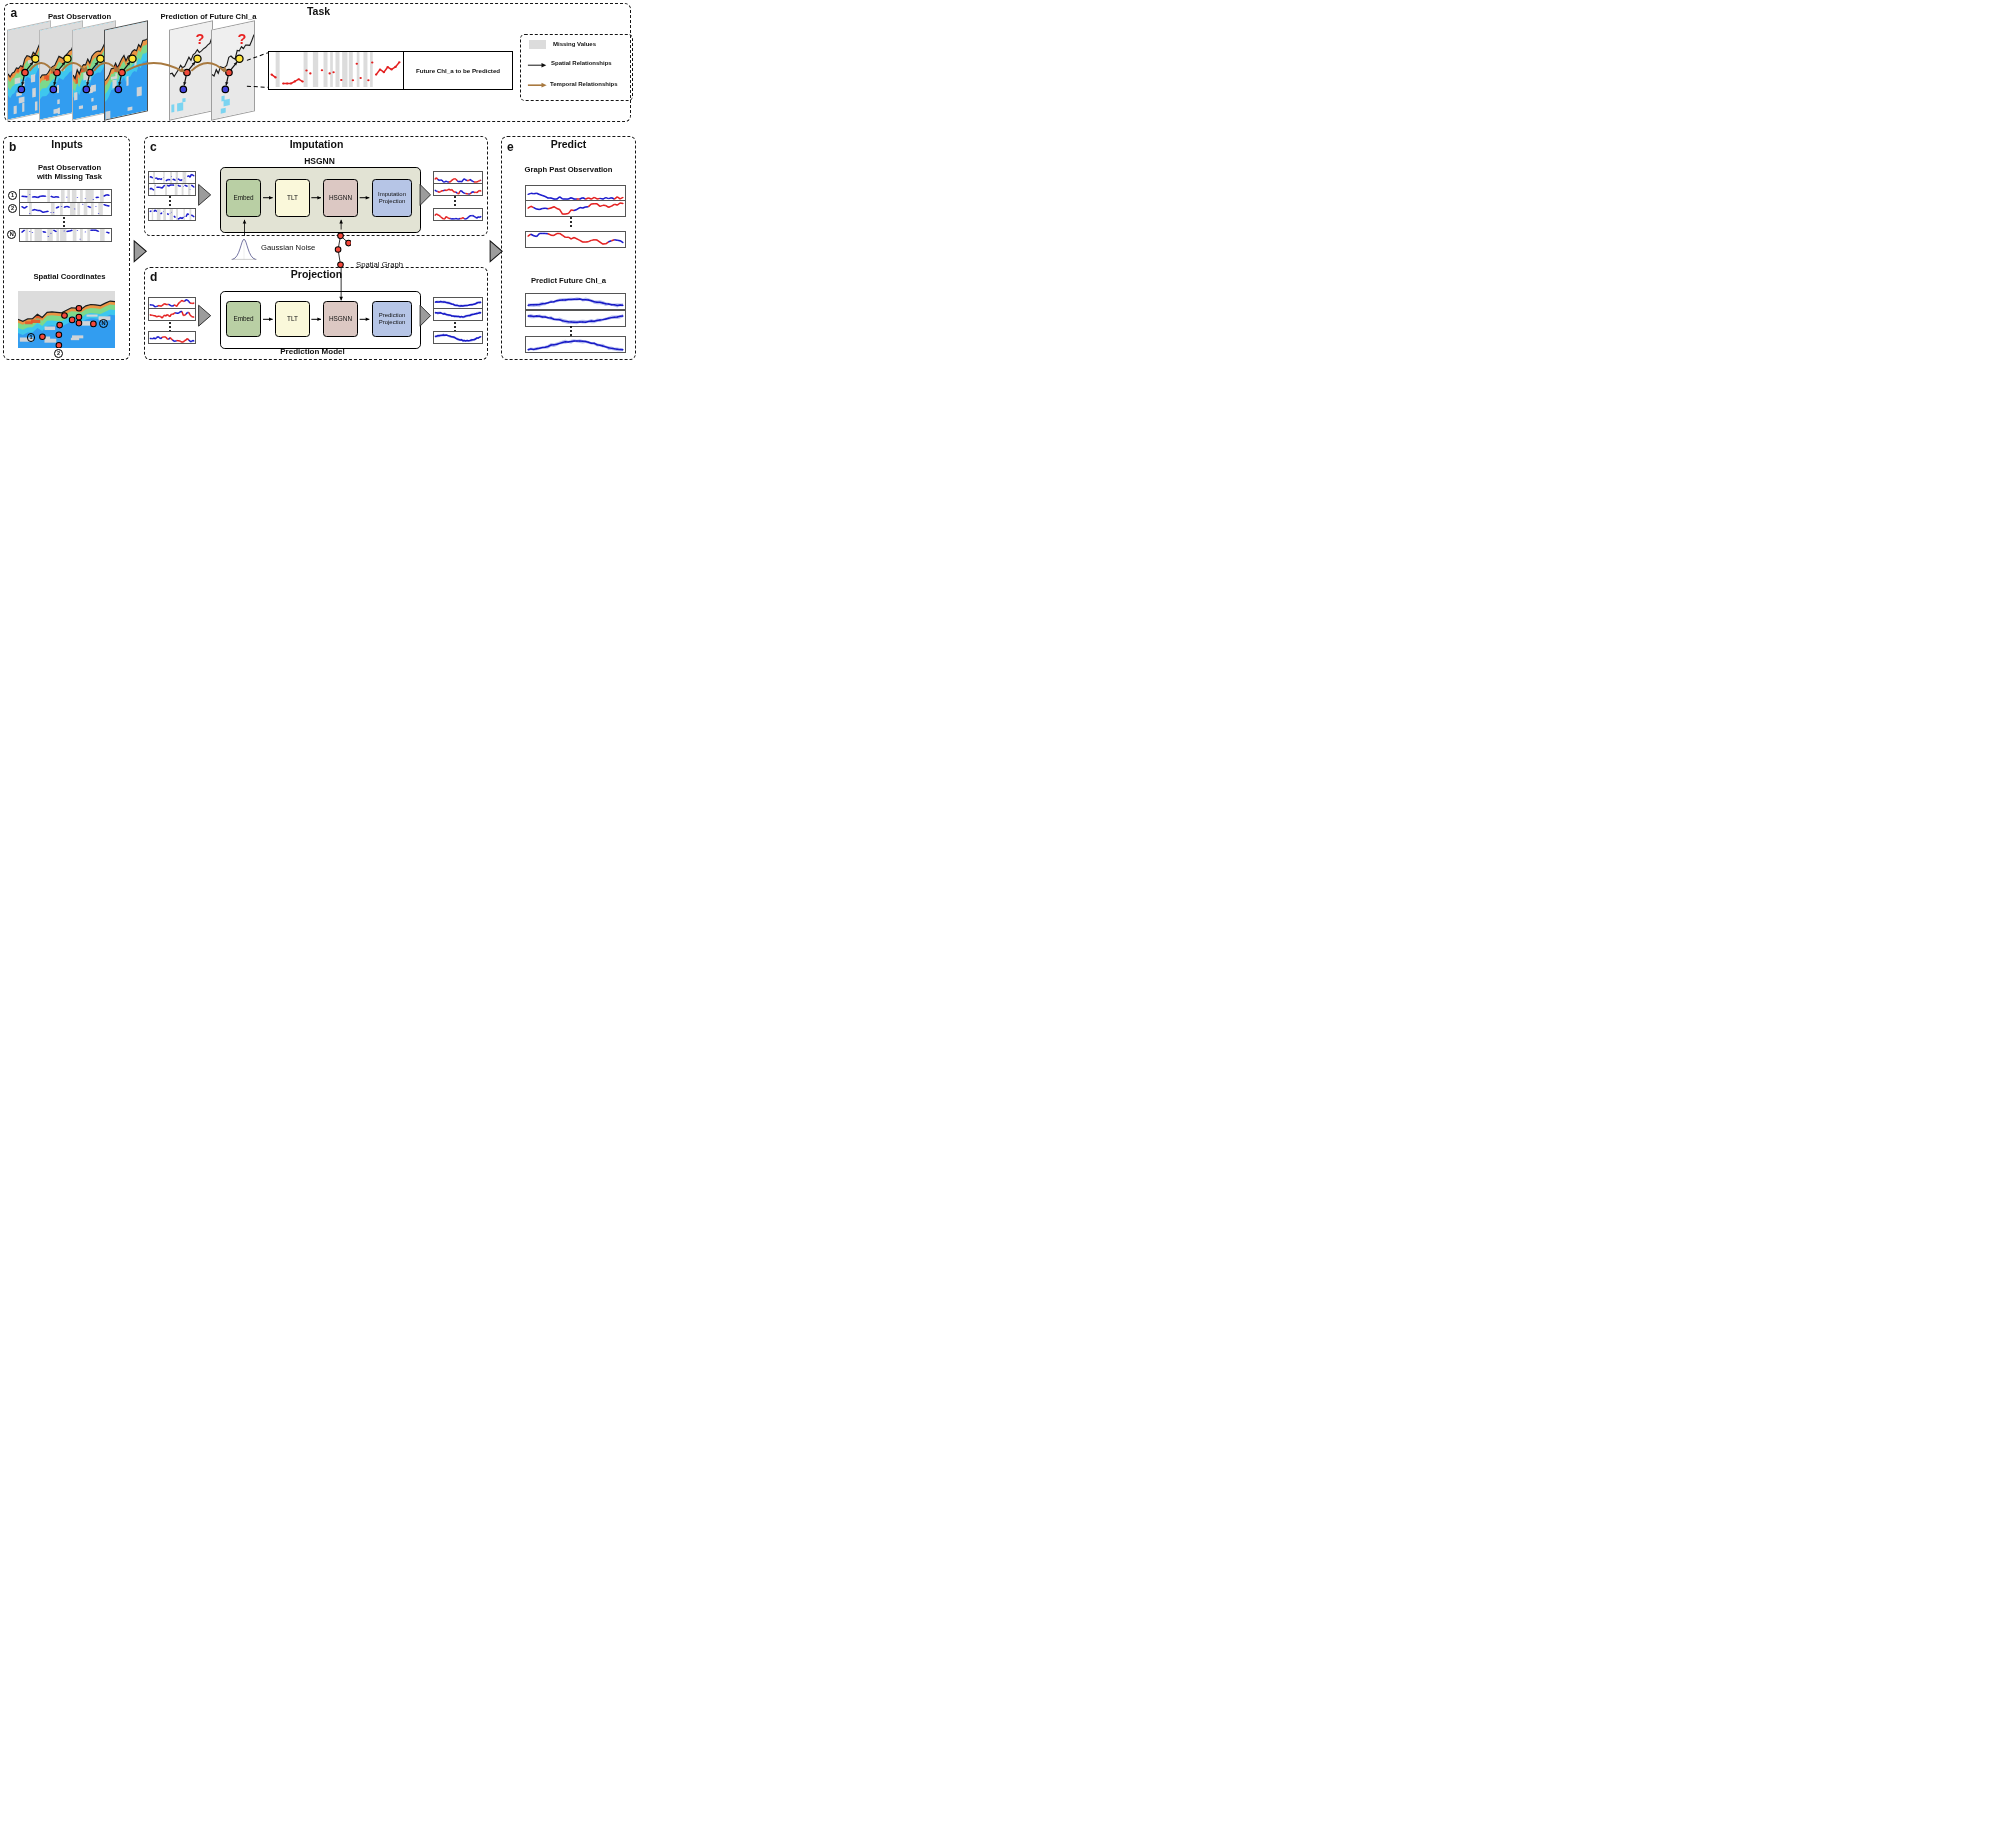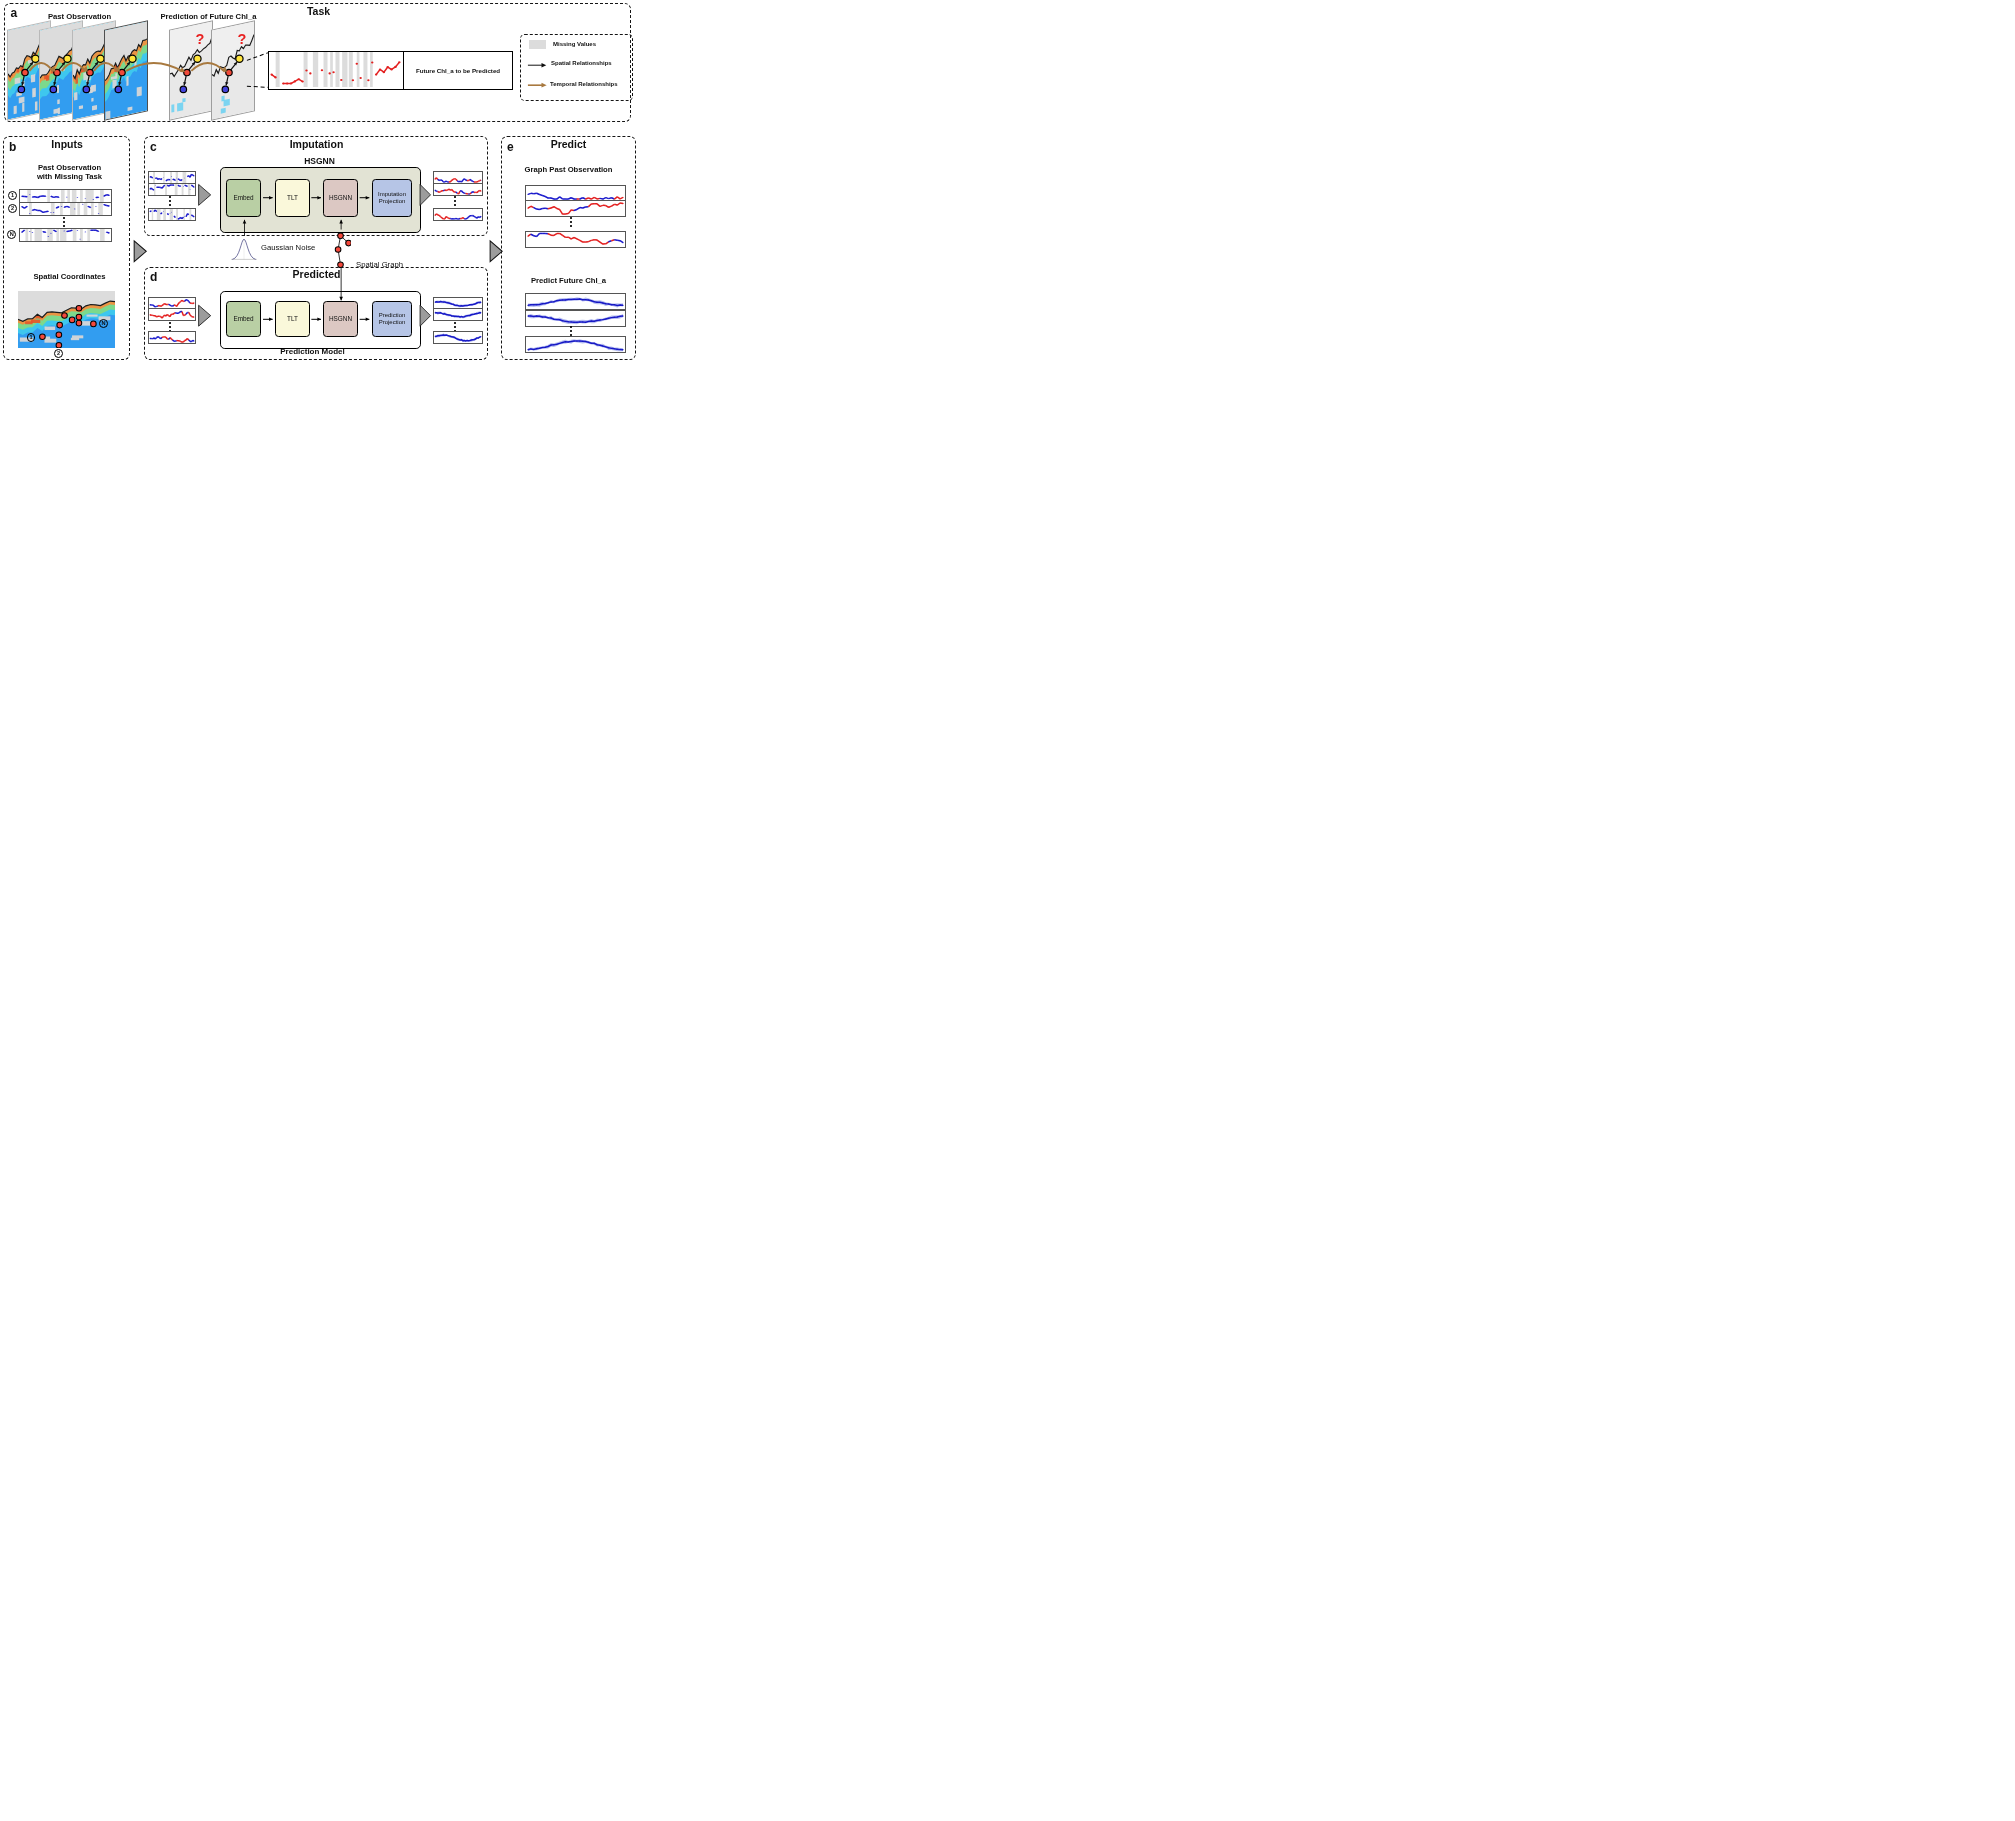--- a/index.html
+++ b/index.html
@@ -920,21 +920,21 @@
       <circle cx="26" cy="12" r="7"></circle>
         <circle cx="46" cy="30" r="7"></circle>
       <circle cx="20" cy="46" r="7"></circle>
         <circle cx="26" cy="84" r="7"></circle>
     </g>
   </svg>
   <div class="gnlabel" style="left:356px;top:260px">Spatial Graph</div>
 
   <div class="dashed-box" style="left:144px;top:267px;width:342px;height:91px"></div>
   <div class="plabel" style="left:150px;top:270px">d</div>
-  <div class="ptitle" style="left:244px;top:268px;width:145px">Predicted</div>
+  <div class="ptitle" style="left:244px;top:268px;width:145px">Projection</div>
   <div class="container-box" style="left:220px;top:291px;width:199px;height:56px;background:#fff"></div>
   <div class="block" style="left: 226px; top: 301px; width: 35px; height: 36px; background: rgb(185, 207, 164);">Embed</div>
   <div class="block" style="left: 275px; top: 301px; width: 35px; height: 36px; background: rgb(250, 248, 218);">TLT</div>
   <div class="block" style="left: 323px; top: 301px; width: 35px; height: 36px; background: rgb(220, 200, 195);">HSGNN</div>
   <div class="block" style="left: 372px; top: 301px; width: 40px; height: 36px; font-size: 6px; background: rgb(182, 197, 230);">Prediction Projection</div>
   <div class="cap20" style="left:252px;top:347px;width:121px">Prediction Model</div>
 
   <div class="strip" style="left:148px;top:297px;width:46px;height:11px">
       <svg viewBox="0 0 100 30" preserveAspectRatio="none" width="100%" height="100%">
         <line x1="2" y1="18.589770201826468" x2="4.909090909090909" y2="18.96046121697873" stroke="#1a1acc" stroke-width="1.5" vector-effect="non-scaling-stroke"></line>

